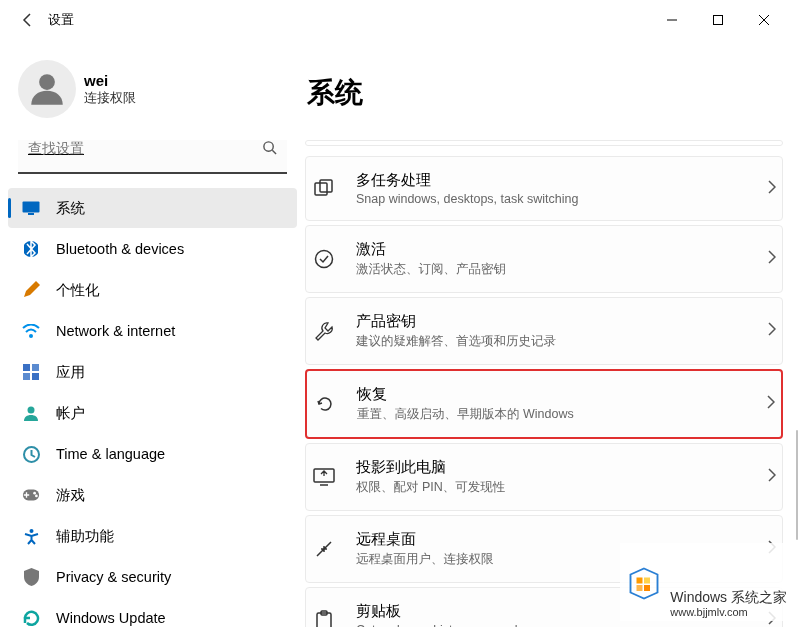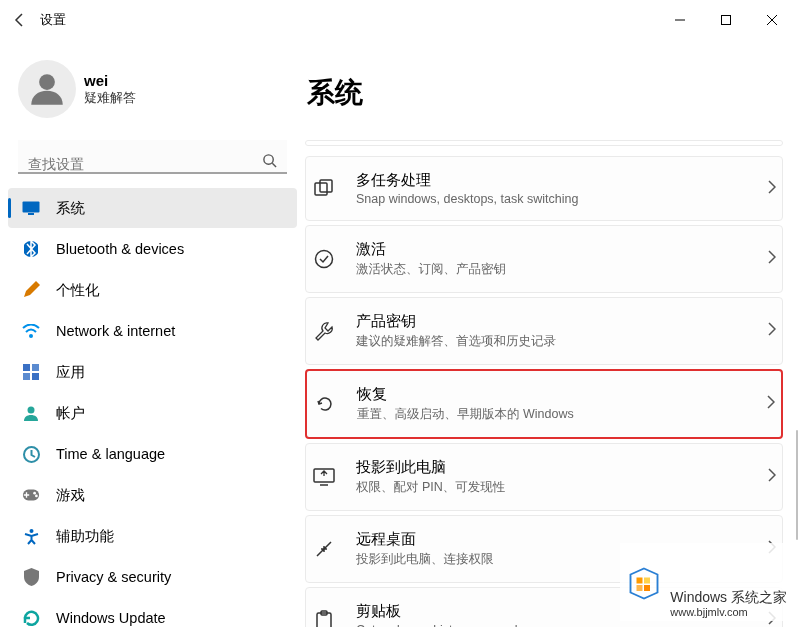--- a/index.html
+++ b/index.html
@@ -1,30 +1,30 @@
 <!DOCTYPE html>
 <html><head>
   <meta charset="utf-8">
   <style>
     * { margin: 0; padding: 0; box-sizing: border-box; font-family: "Segoe UI", "Microsoft YaHei", sans-serif; }
     body { width: 799px; height: 627px; background: #fff; overflow: hidden; position: relative; }
-    .titlebar { display: flex; align-items: center; height: 40px; padding: 0 4px; }
+    .titlebar { display: flex; align-items: center; height: 40px; padding: 0 12px; }
     .back-btn { width: 32px; height: 32px; display: flex; align-items: center; justify-content: center; cursor: pointer; }
     .title { font-size: 13px; margin-left: 4px; }
     .win-controls { margin-left: auto; display: flex; }
     .win-btn { width: 46px; height: 32px; display: flex; align-items: center; justify-content: center; cursor: pointer; }
     .content-wrap { display: flex; height: calc(100% - 40px); }
     .sidebar { width: 305px; padding: 8px 4px 8px 4px; overflow-y: auto; }
     .profile { display: flex; align-items: center; padding: 12px 14px 18px 14px; gap: 8px; }
     .avatar { width: 58px; height: 58px; border-radius: 50%; background: #ececec; display: flex; align-items: center; justify-content: center; }
     .avatar svg { fill: #777; }
     .profile-info { display: flex; flex-direction: column; }
     .profile-name { font-size: 15px; font-weight: 600; }
     .profile-sub { font-size: 13px; color: #333; }
-    .search-box { margin: 4px 14px 14px 14px; height: 34px; border: none; border-bottom: 2px solid #a3a3a3; background: #fbfbfb; display: flex; align-items: flex-end; padding: 0 10px; }
+    .search-box { margin: 4px 14px 14px 14px; height: 34px; border: none; border-bottom: 2px solid #404040; background: #fbfbfb; display: flex; align-items: flex-start; padding: 0 10px; text-decoration: underline; }
     .search-box input { flex: 1; border: none; outline: none; background: transparent; font-size: 14px; color: #666; }
     .search-icon { color: #555; }
     .nav-item { display: flex; align-items: center; height: 40px; padding: 0 12px 0 14px; gap: 16px; font-size: 14.5px; cursor: pointer; border-radius: 4px; margin: 1px 4px; position: relative; }
     .nav-item.active { background: #eaeaea; }
     .nav-item.active::before { content: ""; position: absolute; left: 0; top: 10px; bottom: 10px; width: 3px; background: #0067c0; border-radius: 2px; }
     .nav-icon { width: 18px; height: 18px; display: flex; align-items: center; justify-content: center; }
     .main { flex: 1; padding: 34px 16px 0 0; overflow-y: auto; position: relative; }
     .main h1 { font-size: 28px; font-weight: 600; margin-bottom: 28px; margin-left: 2px; }
     .card-list { display: flex; flex-direction: column; gap: 4px; }
     .card-thin { height: 6px; border: 1px solid #eaeaea; border-radius: 4px; margin-bottom: 6px; }
@@ -74,21 +74,21 @@
   <div class="sidebar">
     <div class="profile">
       <div class="avatar">
         <svg width="42" height="42" viewBox="0 0 24 24">
             <circle cx="12" cy="8" r="4.5"></circle>
             <path d="M3 21c0-5 4-8 9-8s9 3 9 8z"></path>
           </svg>
       </div>
       <div class="profile-info">
         <span class="profile-name">wei</span>
-        <span class="profile-sub">疑难解答</span>
+        <span class="profile-sub">连接权限</span>
       </div>
     </div>
     <div class="search-box">
       <input type="text" placeholder="查找设置" style="">
       <span class="search-icon">
         <svg width="15" height="15" viewBox="0 0 16 16">
             <circle cx="7" cy="7" r="5" stroke="#555" fill="none" stroke-width="1.5"></circle>
             <line x1="11" y1="11" x2="15" y2="15" stroke="#555" stroke-width="1.5"></line>
           </svg>
       </span>
@@ -281,21 +281,21 @@
         </div>
         <div class="card">
     <span class="card-icon">
             <svg width="20" height="20" viewBox="0 0 20 20">
               <path d="M3 17 L10 10 M7 10 H10 V13" stroke="#333" fill="none" stroke-width="1.5"></path>
               <path d="M17 3 L10 10 M13 10 H10 V7" stroke="#333" fill="none" stroke-width="1.5"></path>
             </svg>
           </span>
     <div class="card-text">
       <span class="card-title">远程桌面</span>
-      <span class="card-sub">投影到此电脑、连接权限</span>
+      <span class="card-sub">远程桌面用户、连接权限</span>
     </div>
     <span class="chev"><svg width="8" height="14" viewBox="0 0 8 14">
               <path d="M1 1 L7 7 L1 13" stroke="#555" fill="none" stroke-width="1.5"></path>
             </svg></span>
         </div>
         <div class="card">
     <span class="card-icon">
             <svg width="18" height="20" viewBox="0 0 18 20">
               <rect x="2" y="3" width="14" height="16" rx="1.5" stroke="#333" fill="none" stroke-width="1.5"></rect>
               <rect x="6" y="1" width="6" height="4" rx="1" stroke="#333" fill="none" stroke-width="1.5"></rect>

